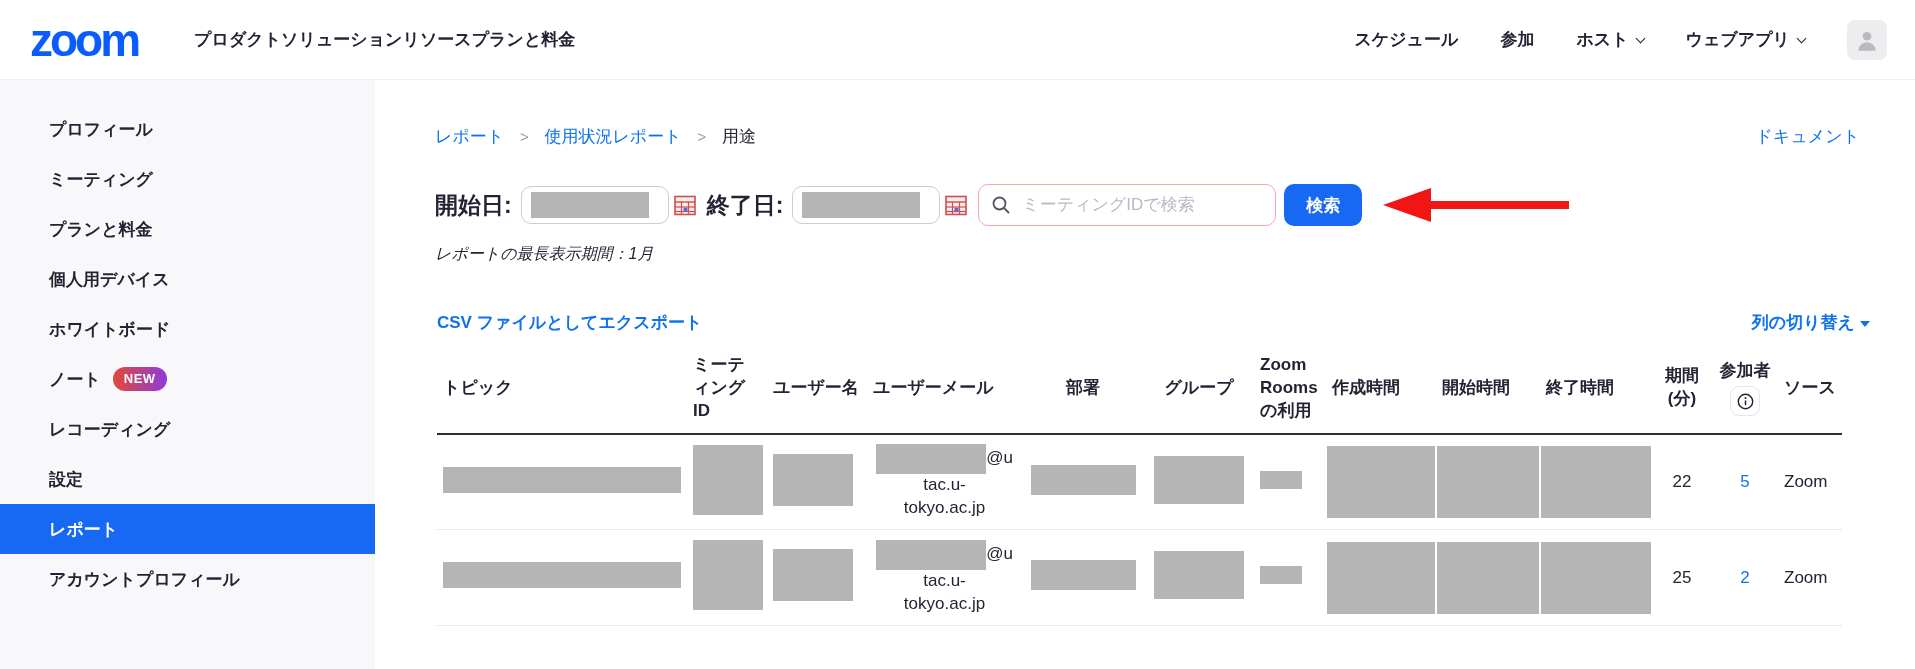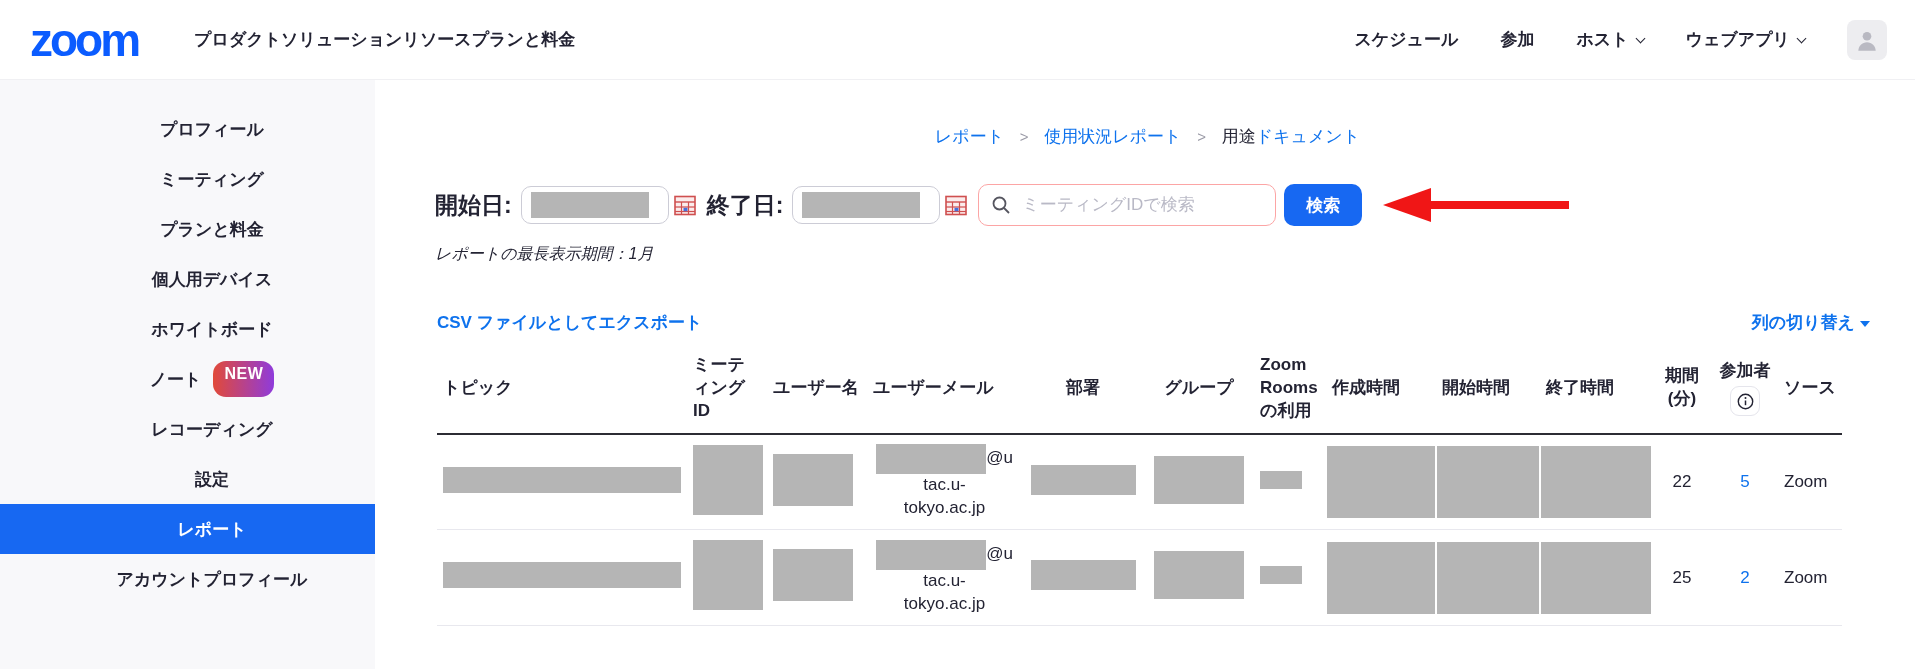--- a/index.html
+++ b/index.html
@@ -31,33 +31,33 @@
   .avatar {
     width:40px; height:40px; border-radius:8px; background:#ededf0;
     display:flex; align-items:center; justify-content:center; cursor:pointer; overflow:hidden;
   }
 
   
   .shell { display:flex; height:589px; }
   .sidebar { width:375px; flex-shrink:0; background:#f8f8fa; padding-top:24px; }
   .side-item {
     height:50px; display:flex; align-items:center; padding-left:49px;
-    font-size:17px; font-weight:600; cursor:pointer; white-space:nowrap;justify-content:center;
+    font-size:17px; font-weight:600; cursor:pointer; white-space:nowrap;
   }
   .side-item.active { background:#1768f2; color:#fff; }
   .badge-new {
-    margin-left:12px; padding:4px 11px 14px; border-radius:13px;
-    font-size:16px; font-weight:700; color:#fff; letter-spacing:.5px;
+    margin-left:12px; padding:4px 11px 5px; border-radius:13px;
+    font-size:13px; font-weight:700; color:#fff; letter-spacing:.5px;
     background:linear-gradient(90deg,#e14a39,#8f3bdb);
   }
 
   
   .content { flex:1; position:relative; background:#fff; }
   .breadcrumb-row {
-    display:flex; justify-content:center; align-items:center;
+    display:flex; justify-content:space-between; align-items:center;
     margin:45px 55px 0 60px; font-size:17px;
   }
   .breadcrumb a { color:#0e72ed; }
   .sep { color:#9a9aa6; margin:0 11px; font-size:15px; }
   .doc-link { color:#0e72ed; font-weight:500; }
 
   .filters { display:flex; align-items:center; margin:36px 0 0 60px; position:relative; height:42px; }
   .flabel { font-size:23px; font-weight:600; margin-right:9px; white-space:nowrap; }
   .date-input {
     width:148px; height:38px; border:1px solid #ccccd6; border-radius:10px;

